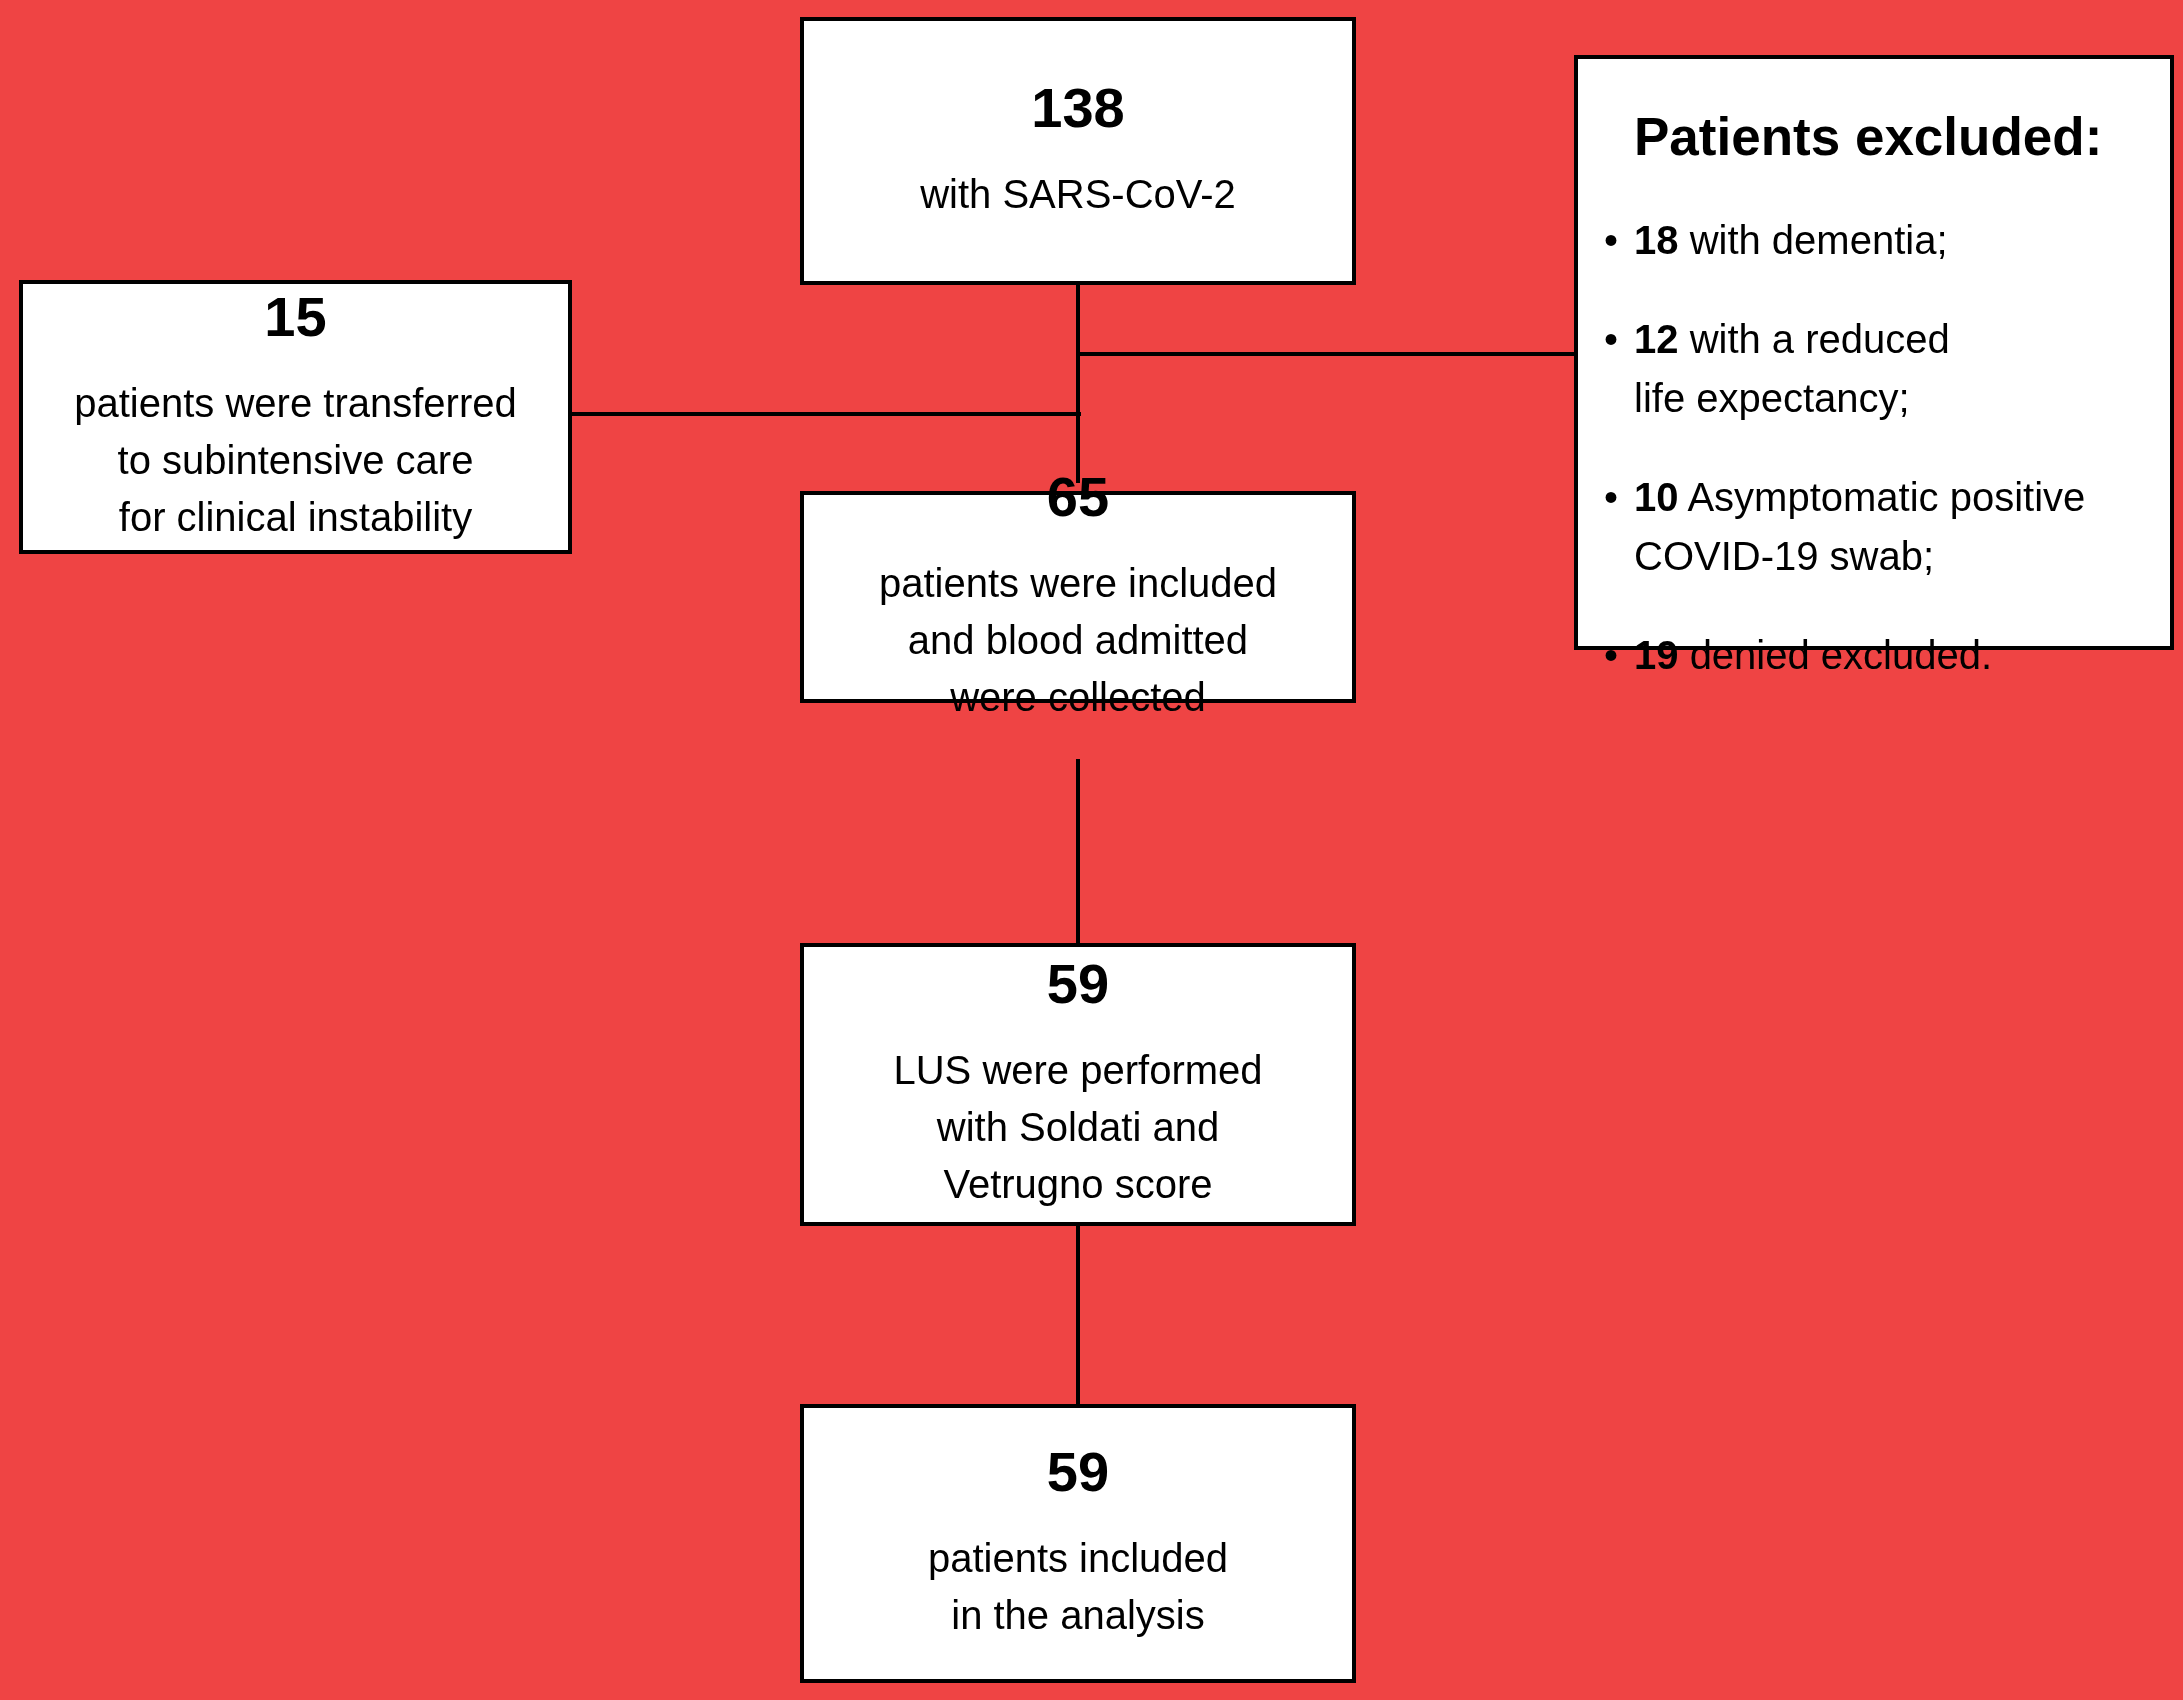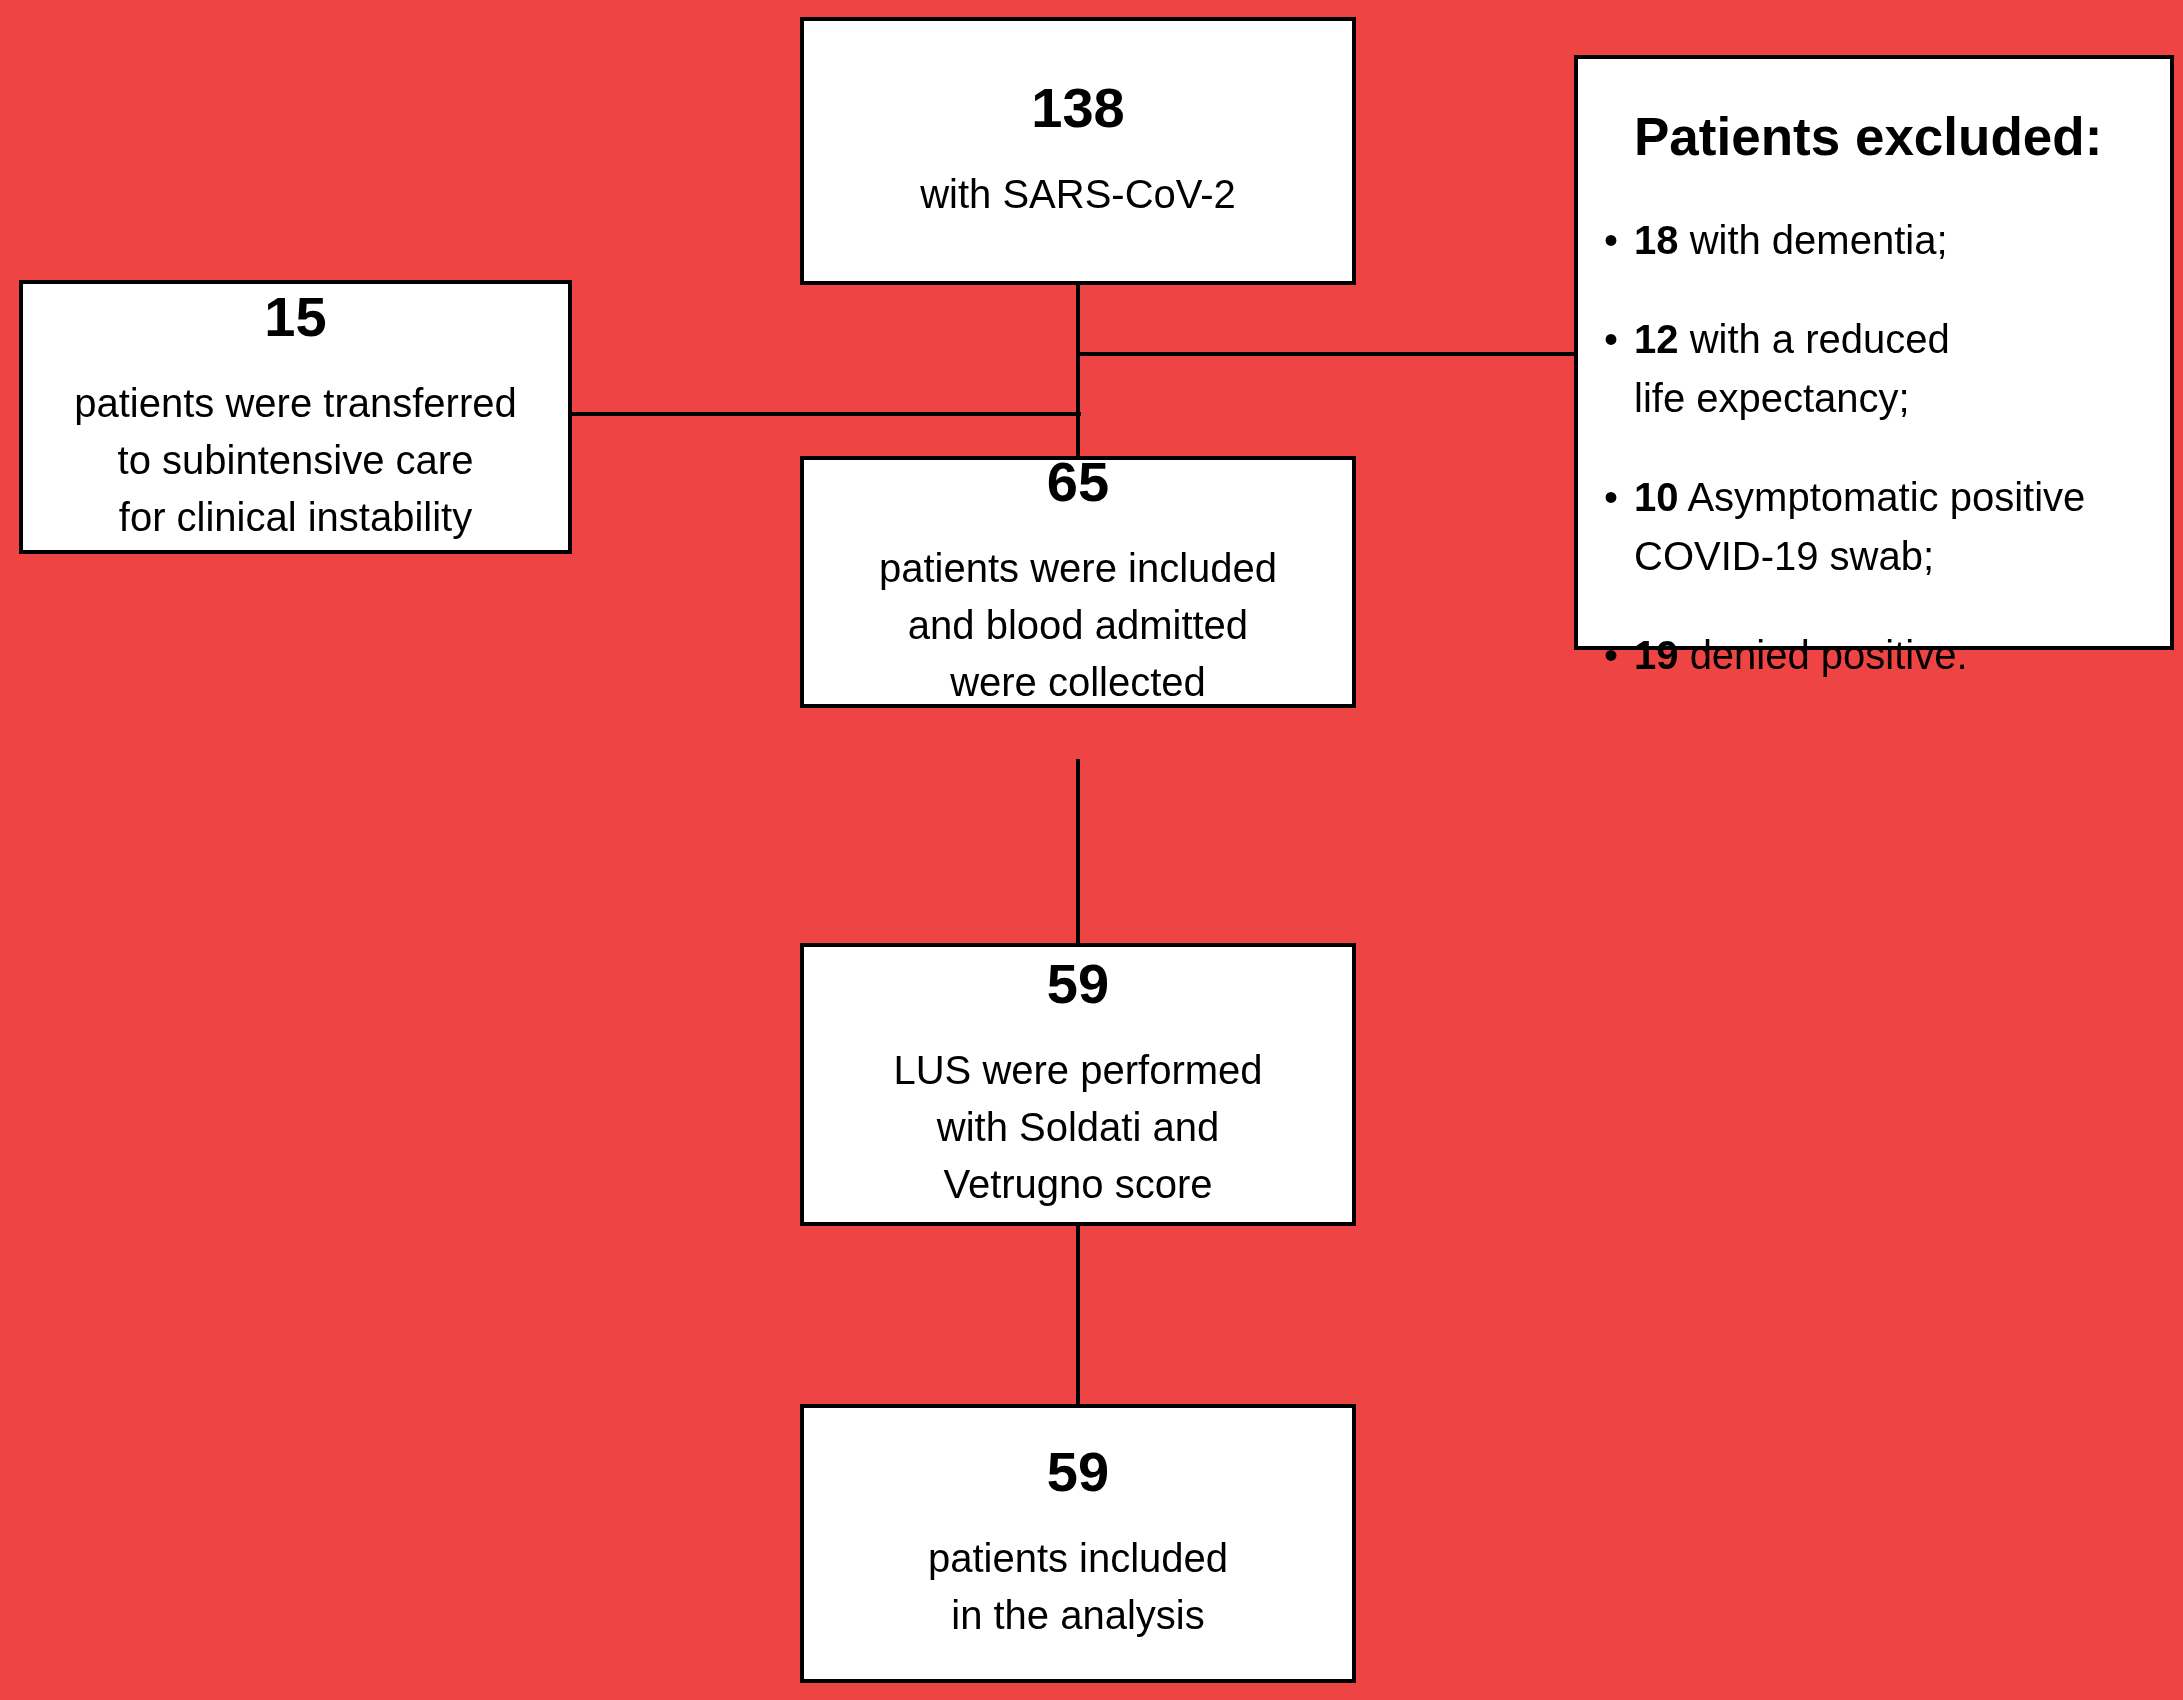--- a/index.html
+++ b/index.html
@@ -107,26 +107,26 @@
         <span class="li-text">with a reduced
 life expectancy;</span>
       </li>
       <li>
         <span class="bullet">•</span><b class="li-num">10</b>
         <span class="li-text">Asymptomatic positive
 COVID-19 swab;</span>
       </li>
       <li>
         <span class="bullet">•</span><b class="li-num">19</b>
-        <span class="li-text">denied positive.</span>
+        <span class="li-text">denied excluded.</span>
       </li>
     </ul>
   </div>
 
-  <div class="box center-box" style="left:800px;top:456px;width:556px;height:252px;">
+  <div class="box center-box" style="left:800px;top:491px;width:556px;height:212px;">
     <div class="num">65</div>
     <div class="line">patients were included</div>
     <div class="line">and blood admitted</div>
     <div class="line">were collected</div>
   </div>
 
   <div class="box center-box" style="left:800px;top:943px;width:556px;height:283px;">
     <div class="num">59</div>
     <div class="line">LUS were performed</div>
     <div class="line">with Soldati and</div>

